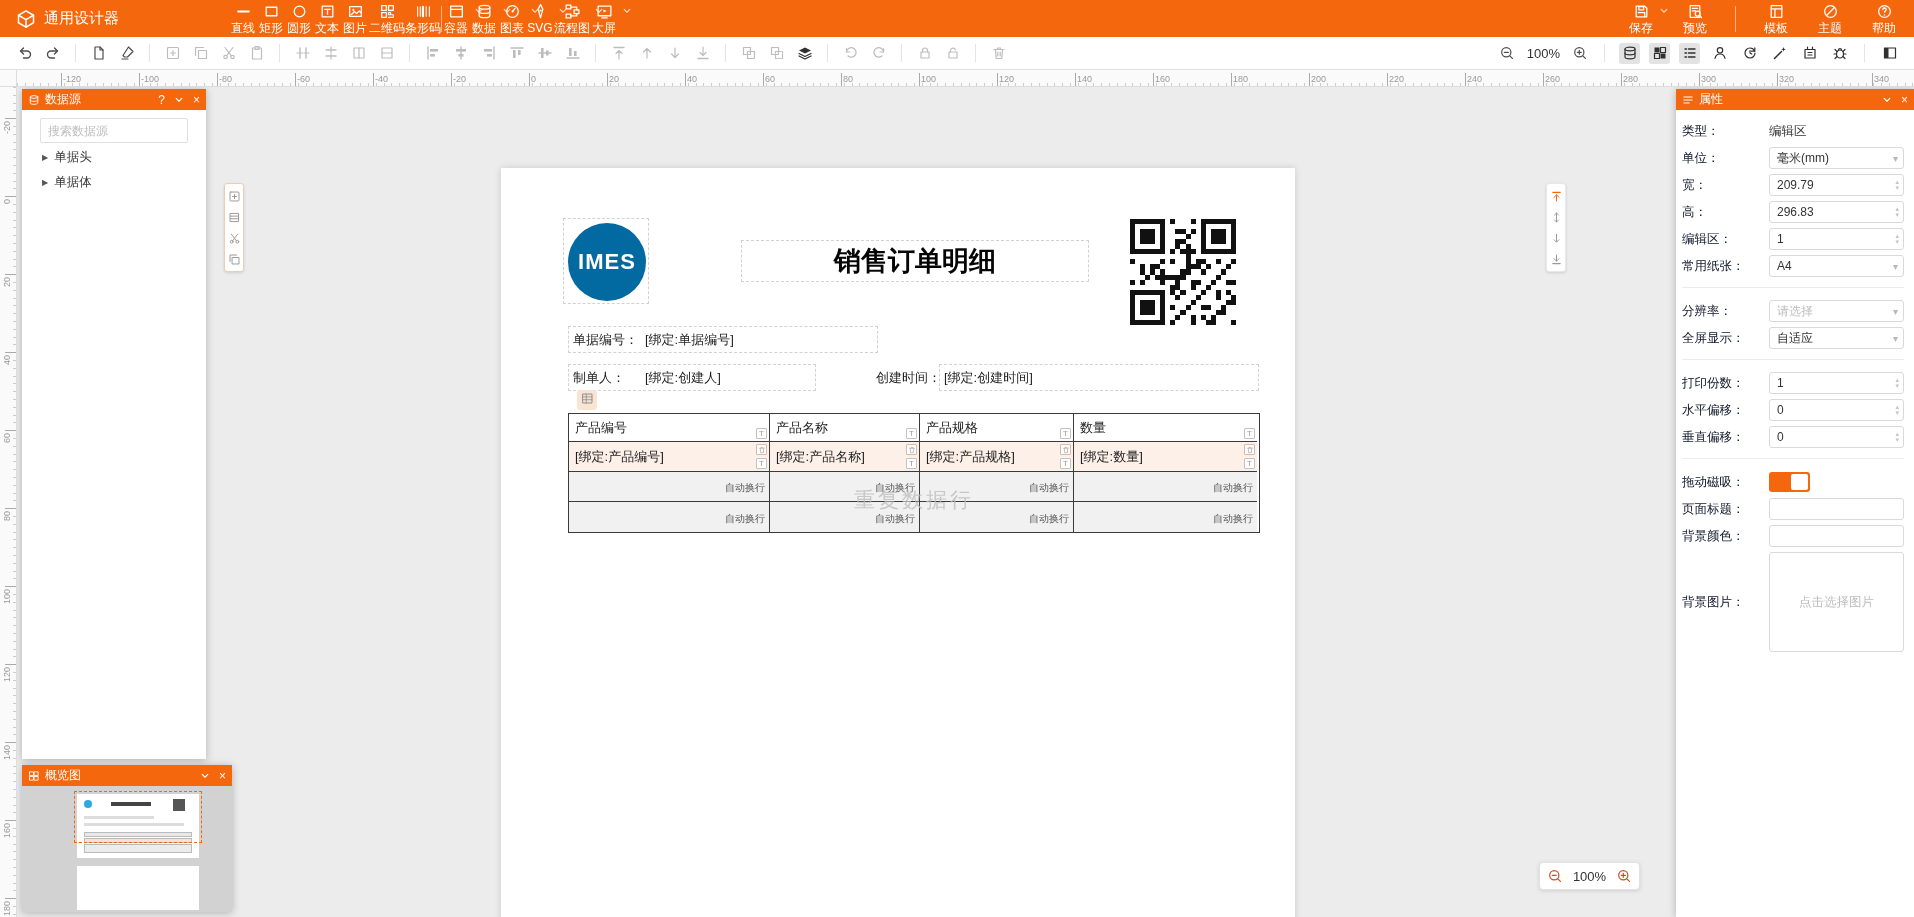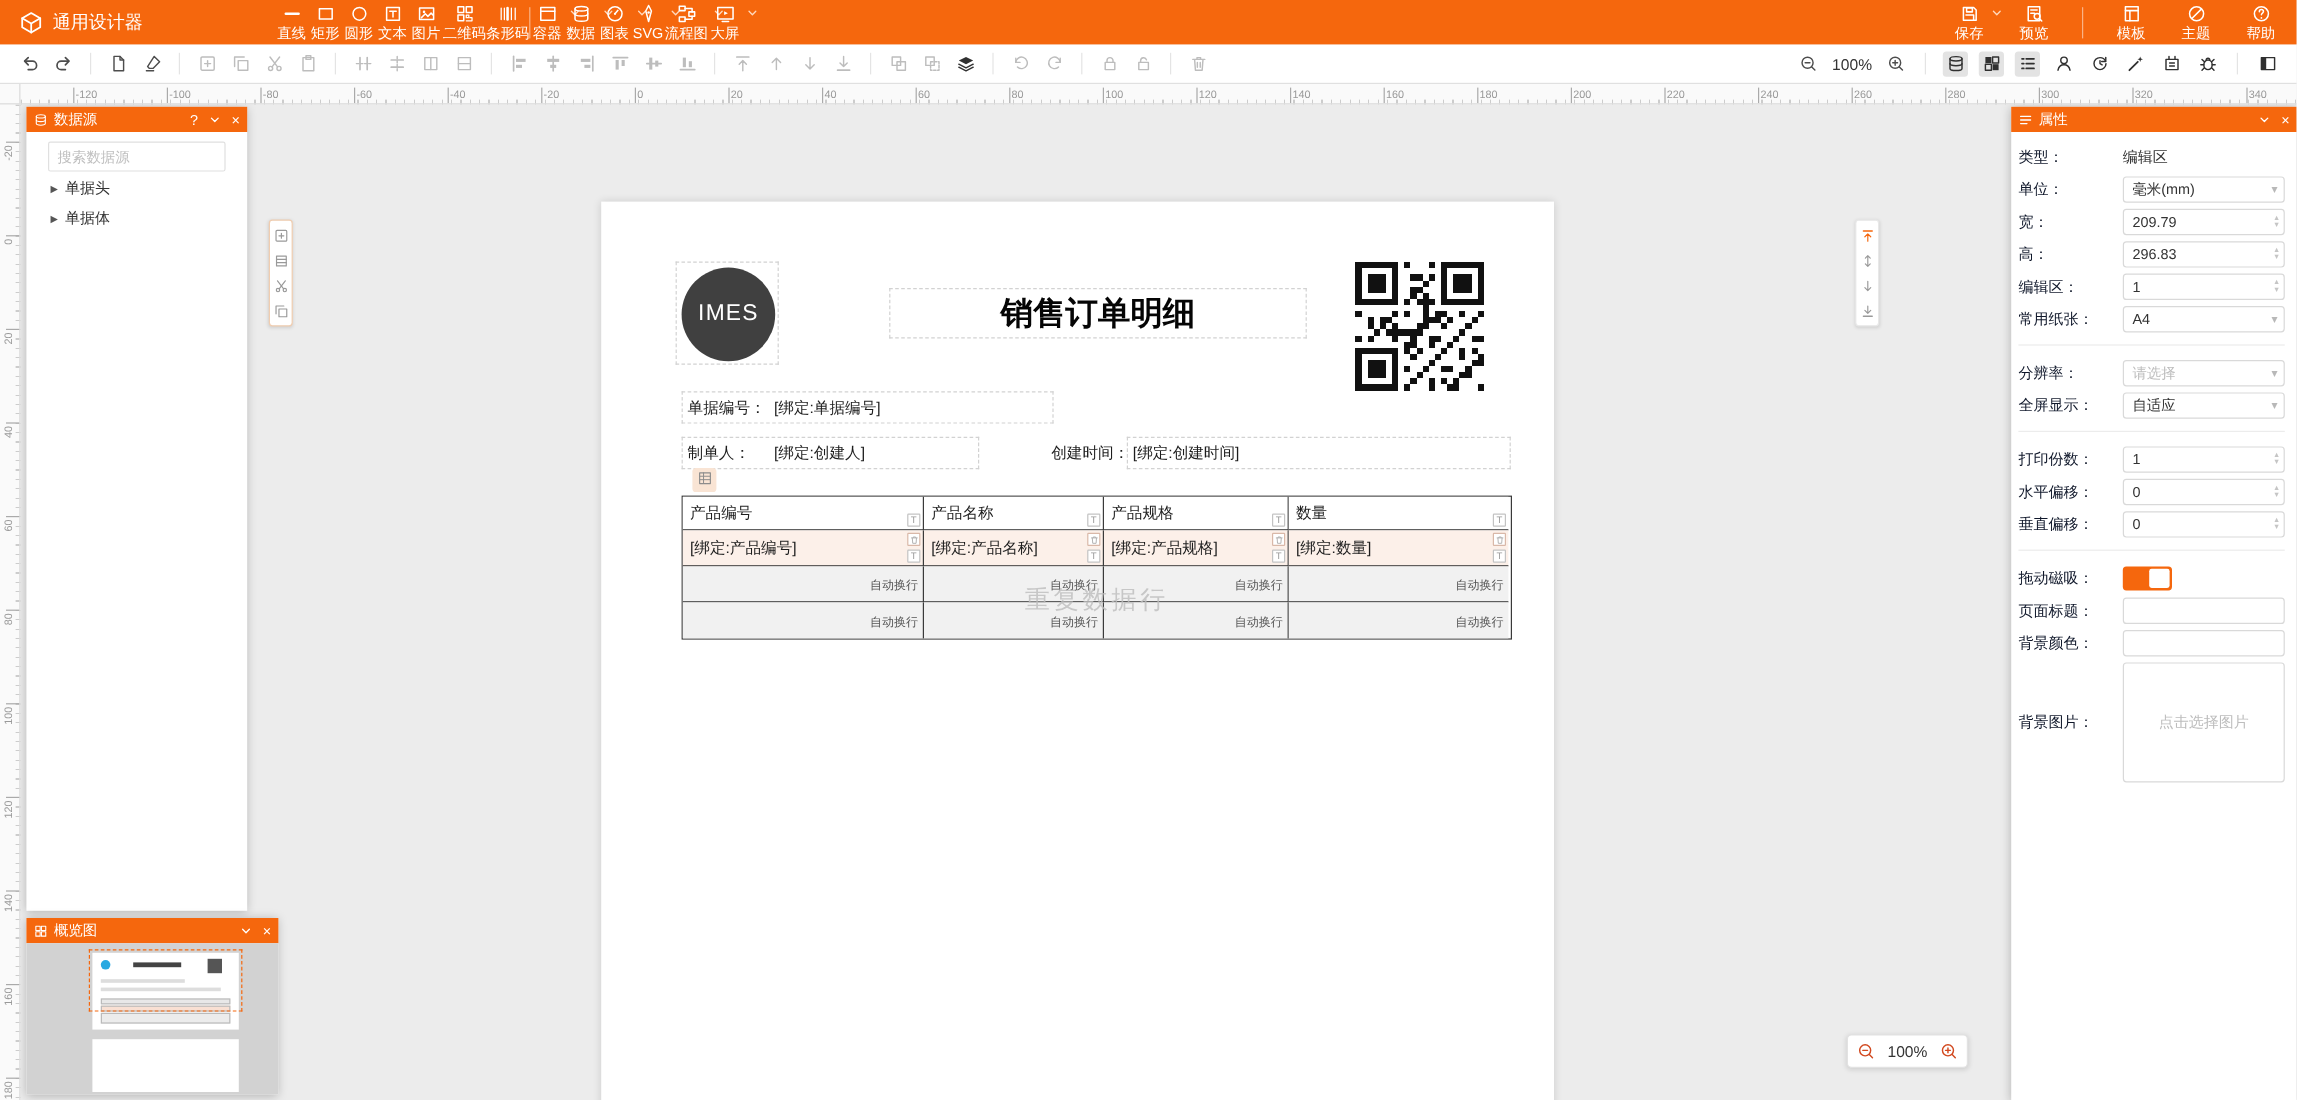--- a/index.html
+++ b/index.html
@@ -35,21 +35,21 @@
 .v-ruler{position:absolute;top:87px;left:0;width:17px;bottom:0;background:#fafafa;border-right:1px solid #ddd;overflow:hidden;z-index:29;background-image:repeating-linear-gradient(180deg,#ccc 0 1px,transparent 1px 7.8px);background-size:4px 100%;background-repeat:no-repeat;background-position:13px 0}
 .vtick{position:absolute;left:0;width:17px;height:42px}
 .vtick::before{content:'';position:absolute;top:0;right:-1px;width:13px;height:1px;background:#aaa}
 .vtick i{position:absolute;top:3px;left:2px;font-style:normal;font-size:9px;color:#999;writing-mode:vertical-rl;transform:rotate(180deg);white-space:nowrap}
 
 .ws{position:absolute;top:87px;left:17px;right:0;bottom:0;overflow:hidden}
 .page{position:absolute;left:484px;top:81px;width:794px;height:1123px;background:#fff;box-shadow:0 0 7px rgba(0,0,0,.14)}
 
 .sel-dash{border:1px dashed #d2d2d2}
 .logo-box{position:absolute;left:62px;top:50px;width:86px;height:86px}
-.logo{position:absolute;left:4px;top:4px;width:78px;height:78px;border-radius:50%;background:#404040;color:#fff;display:flex;align-items:center;justify-content:center;font-weight:normal;font-size:19px;letter-spacing:1px}
+.logo{position:absolute;left:4px;top:4px;width:78px;height:78px;border-radius:50%;background:#0369a1;color:#fff;display:flex;align-items:center;justify-content:center;font-weight:bold;font-size:22px;letter-spacing:1px}
 .title-box{position:absolute;left:240px;top:72px;width:348px;height:42px;display:flex;align-items:center;justify-content:center;font-size:27px;font-weight:bold;color:#050505}
 .qr{position:absolute;left:626px;top:48px;width:112px;height:112px}
 .qr svg{width:100%;height:100%;display:block}
 .frow{position:absolute;height:27px;display:flex;align-items:center;font-size:13px;color:#1d1d1d;padding-left:4px}
 .frow .flb{width:72px;flex:none}
 .flabel{position:absolute;height:27px;display:flex;align-items:center;font-size:13px;color:#1d1d1d}
 
 .rtable{position:absolute;left:67px;top:245px;width:692px;border:1px solid #3a3a3a;display:grid;grid-template-columns:201px 150px 154px 183px}
 .rtable .cell{border-right:1px solid #3a3a3a;border-bottom:1px solid #3a3a3a;position:relative;font-size:13px;color:#1d1d1d;display:flex;align-items:center;padding:0 6px}
 .rtable .cell:nth-child(4n){border-right:none}

